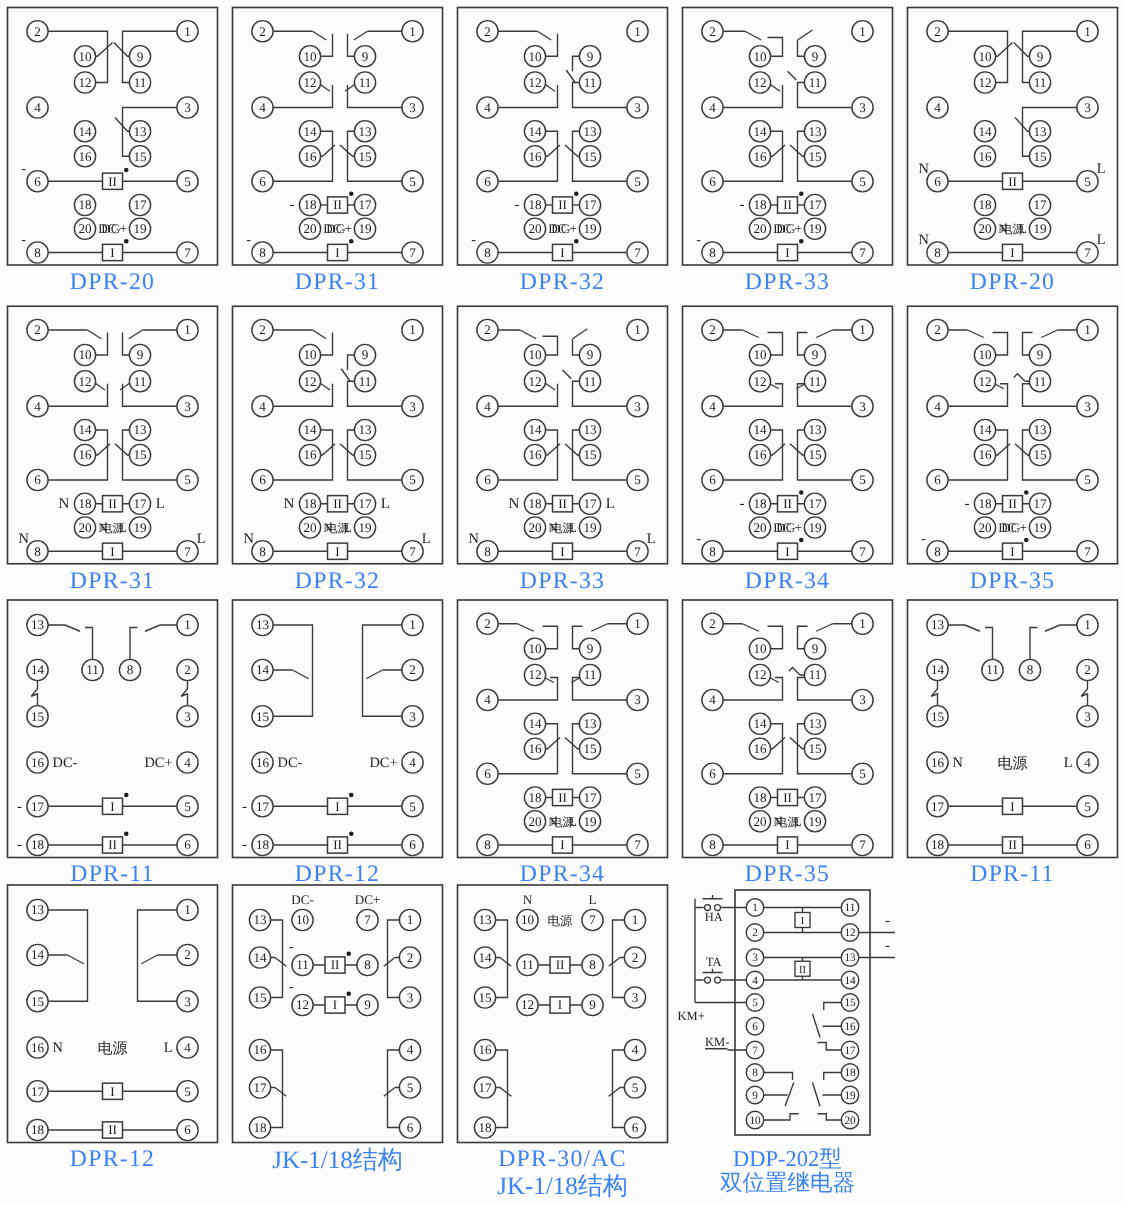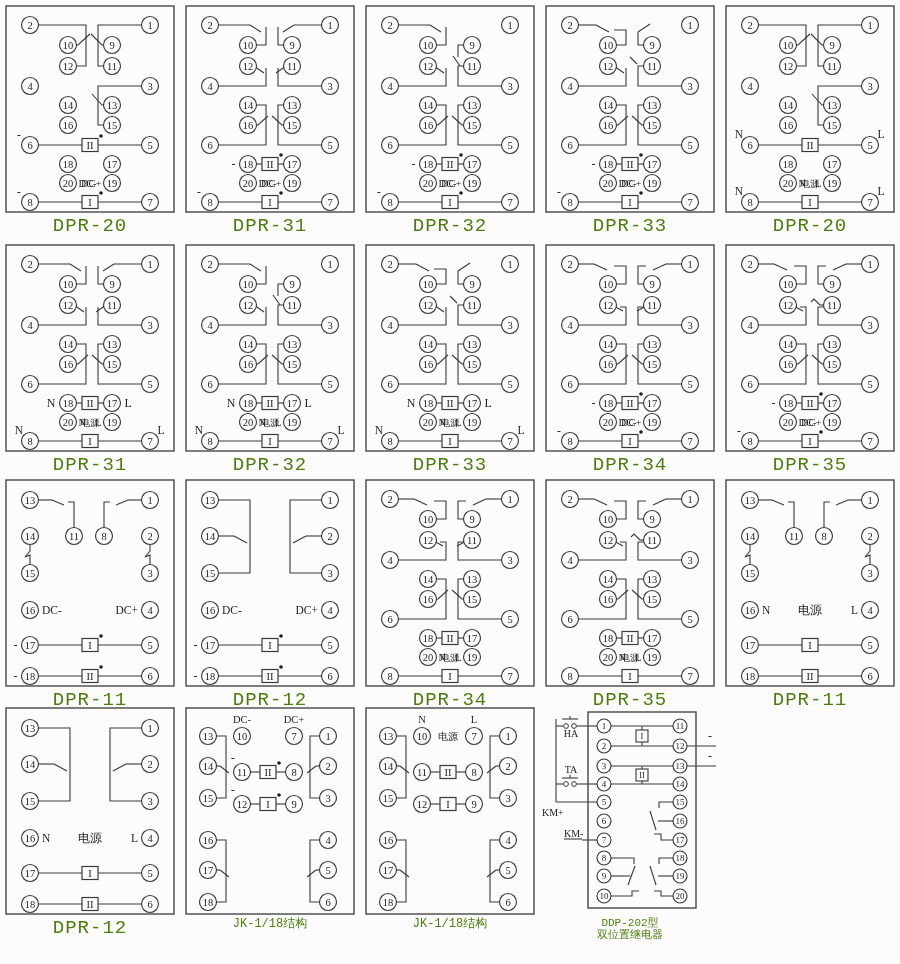--- a/index.html
+++ b/index.html
@@ -1,23 +1,23 @@
 <!DOCTYPE html>
 <html><head>
 <meta charset="utf-8">
 <style>
   html,body{margin:0;padding:0;background:#ffffff;}
   .sheet{position:relative;width:900px;height:964px;background:#fcfcfc;overflow:hidden;
          font-family:"Liberation Serif",serif;}
   .cell{position:absolute;width:180px;text-align:center;}
   .cell svg{display:block;margin:0 auto;}
-  .cap{font-family:Liberation Mono, monospace;font-size:19px;
-       line-height:1.08;color:#4d7c0f;letter-spacing:1px;white-space:nowrap;}
-  .cap.sub{font-size:12px;letter-spacing:0;}
-  .cap.small{font-size:11px;letter-spacing:0;}
+  .cap{font-family:Liberation Serif, serif;font-size:19px;
+       line-height:1.08;color:#3b82f6;letter-spacing:1px;white-space:nowrap;}
+  .cap.sub{font-size:20px;letter-spacing:0;}
+  .cap.small{font-size:18px;letter-spacing:0;}
 </style>
 </head>
 <body>
 
 <div class="sheet">
   <div class="cell" style="left:0;top:4px">
       <div class="dwg">
         <svg width="180" height="212" viewBox="0 0 180 212">
           <rect x="6" y="2" width="168" height="206" fill="none" stroke="#3a3a3a" stroke-width="1.3"></rect>
           <polyline points="30,21 86,21 86,62 68,62" fill="none" stroke="#3a3a3a" stroke-width="1.1"></polyline>
@@ -1265,20 +1265,21 @@
           <circle cx="62" cy="98" r="8.5" fill="#fdfdfd" stroke="#3a3a3a" stroke-width="1.15"></circle>
           <text x="62" y="101.57" font-size="10.5" text-anchor="middle" fill="#1e1e1e" font-family="&quot;Liberation Serif&quot;,serif">12</text>
           <circle cx="114" cy="30" r="8.5" fill="#fdfdfd" stroke="#3a3a3a" stroke-width="1.15"></circle>
           <text x="114" y="33.57" font-size="10.5" text-anchor="middle" fill="#1e1e1e" font-family="&quot;Liberation Serif&quot;,serif">7</text>
           <circle cx="114" cy="66" r="8.5" fill="#fdfdfd" stroke="#3a3a3a" stroke-width="1.15"></circle>
           <text x="114" y="69.57" font-size="10.5" text-anchor="middle" fill="#1e1e1e" font-family="&quot;Liberation Serif&quot;,serif">8</text>
           <circle cx="114" cy="98" r="8.5" fill="#fdfdfd" stroke="#3a3a3a" stroke-width="1.15"></circle>
           <text x="114" y="101.57" font-size="10.5" text-anchor="middle" fill="#1e1e1e" font-family="&quot;Liberation Serif&quot;,serif">9</text>
         </svg>
       </div>
+      <div class="cap">DPR-30/AC</div>
       <div class="cap sub">JK-1/18结构</div>
     </div>
   <div class="cell" style="left:540px;top:706px">
       <div class="dwg">
         <svg width="180" height="212" viewBox="0 0 180 212">
           <rect x="48" y="6" width="108" height="196" fill="none" stroke="#3a3a3a" stroke-width="1.3"></rect>
           <polyline points="64,20 140,20" fill="none" stroke="#3a3a3a" stroke-width="1.1"></polyline>
           <polyline points="64,40 176,40" fill="none" stroke="#3a3a3a" stroke-width="1.1"></polyline>
           <text x="170" y="34" font-size="12" text-anchor="middle" fill="#1e1e1e" font-family="&quot;Liberation Serif&quot;,serif">-</text>
           <polyline points="64,60 176,60" fill="none" stroke="#3a3a3a" stroke-width="1.1"></polyline>

